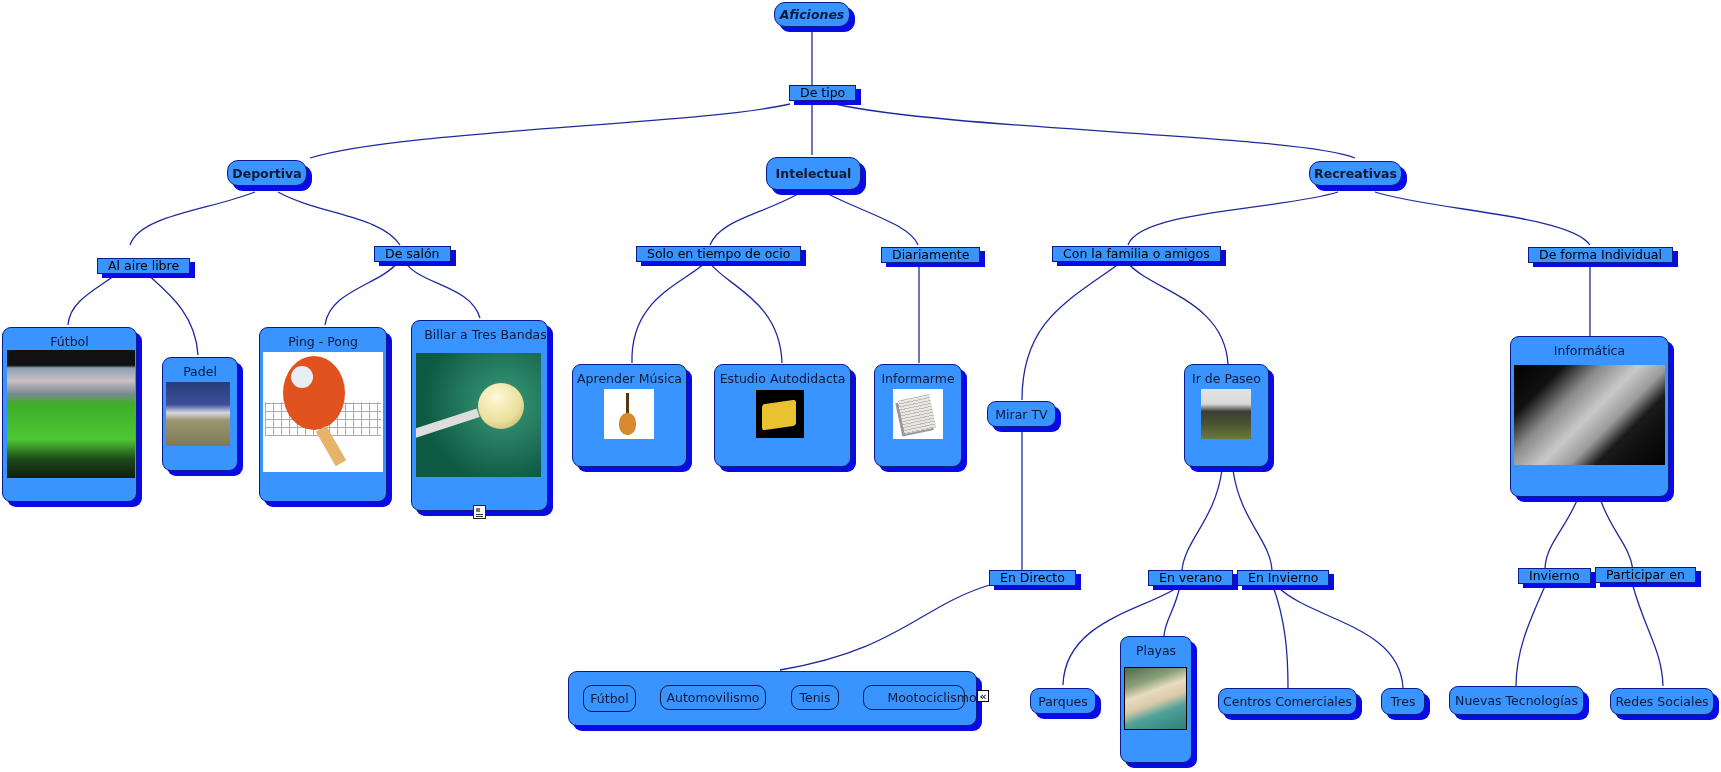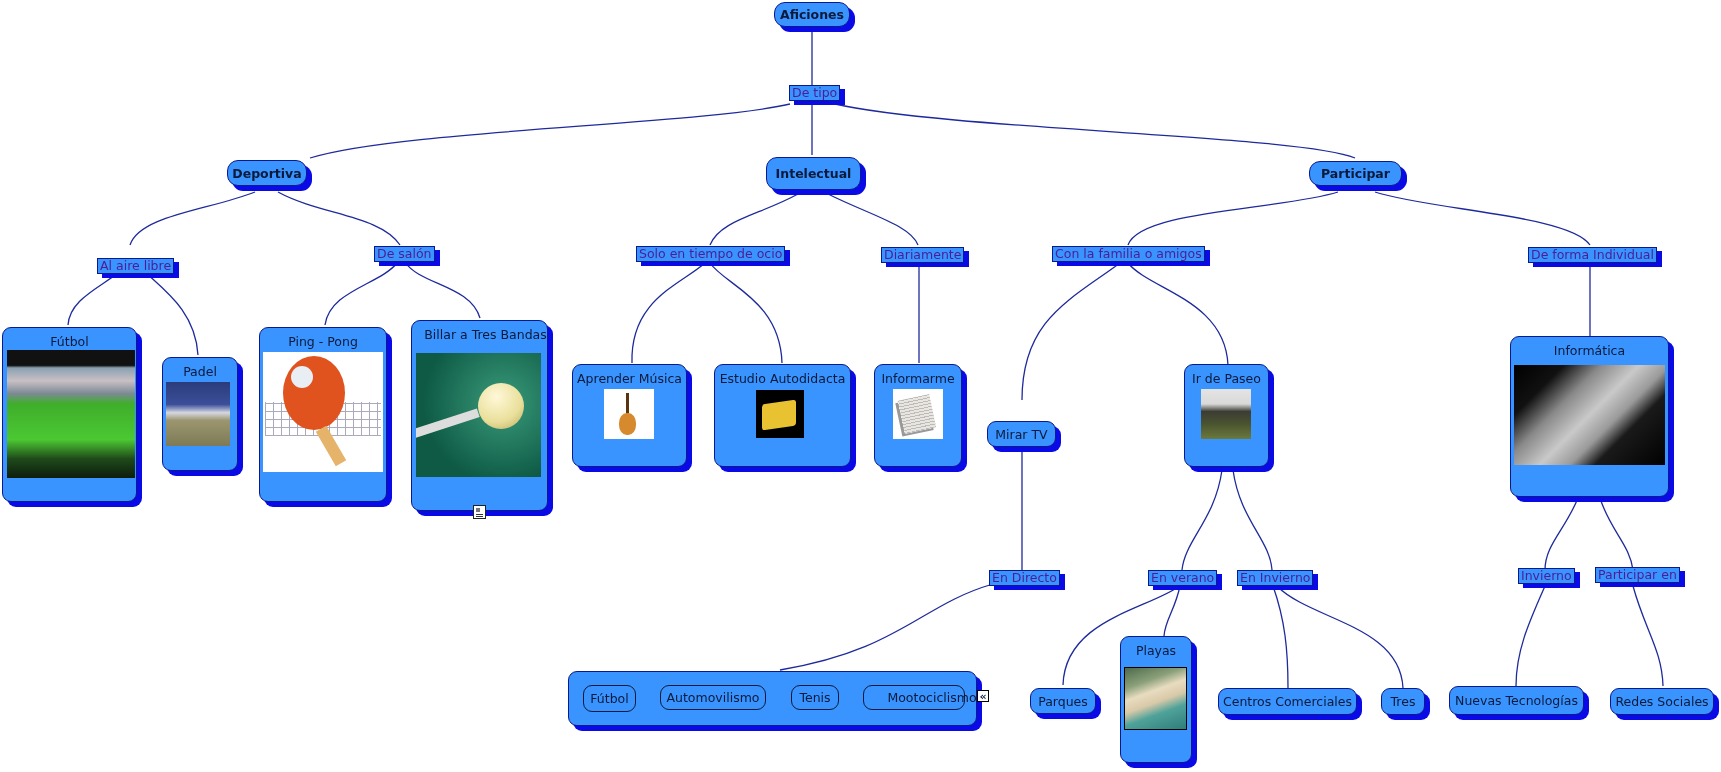--- a/index.html
+++ b/index.html
@@ -9,21 +9,21 @@
   #links path { fill:none; stroke:#1e2a9c; stroke-width:1.3; }
   .node { position:absolute; box-sizing:border-box; background:#3a94ff;
           border:1px solid #0b1a8a; border-radius:9px;
           box-shadow:5px 5px 0 #0a0ae6; text-align:center; }
   .node.concept { font-size:12.5px; display:flex; align-items:center; justify-content:center; }
   .node.bold { font-weight:bold; font-size:12.5px; border-radius:11px; }
   .node.card { font-size:12.5px; padding-top:6px; }
   .node.card .title { display:block; line-height:16px; }
   .link-label { position:absolute; background:#3a94ff; border:1px solid #0b1a8a;
                 box-shadow:5px 4px 0 #0a0ae6; font-size:12.5px; line-height:14px;
-                padding:0 2px; white-space:nowrap; color:#4c1d95; }
+                padding:0 10px; white-space:nowrap; color:#000000; }
   .pic { position:absolute; overflow:hidden; }
   .nest { position:absolute; border:1px solid #0b1a3a; border-radius:9px; background:#3a94ff;
           font-size:12.5px; display:flex; align-items:center; justify-content:center; box-sizing:border-box; }
   .doc-icon { position:absolute; width:13px; height:14px; background:#fff; border:1px solid #222; box-sizing:border-box; }
   .doc-icon::before { content:""; position:absolute; left:2px; top:2px; width:4px; height:4px; background:#777; }
   .doc-icon::after { content:""; position:absolute; left:2px; top:8px; width:7px; height:1px; background:#333; box-shadow:0 2px 0 #333; }
   .collapse-icon { position:absolute; width:12px; height:12px; background:#fff; border:1px solid #000;
                    font-size:11px; line-height:11px; text-align:center; font-weight:bold; box-sizing:border-box; }
 </style>
 </head>
@@ -57,26 +57,26 @@
   <path d="M1180 586 C1145 610 1065 620 1063 685"></path>
   <path d="M1180 586 C1175 610 1165 620 1164 636"></path>
   <path d="M1273 586 C1285 620 1288 650 1288 688"></path>
   <path d="M1277 586 C1310 620 1400 625 1403 688"></path>
   <path d="M1578 498 C1565 530 1545 545 1545 570"></path>
   <path d="M1600 498 C1610 530 1630 545 1633 570"></path>
   <path d="M1545 586 C1530 620 1516 650 1516 686"></path>
   <path d="M1633 586 C1645 630 1662 650 1663 686"></path>
 </svg>
 
-<div class="node concept bold" style="left:774px;top:2px;width:76px;height:25px;">Aficiones</div>
+<div class="node concept bold" style="left:774px;top:2px;width:76px;height:25px;font-style:italic;">Aficiones</div>
 <div class="link-label" style="left:789px;top:85px;">De tipo</div>
 
 <div class="node concept bold" style="left:227px;top:160px;width:80px;height:26px;">Deportiva</div>
 <div class="node concept bold" style="left:766px;top:157px;width:95px;height:33px;">Intelectual</div>
-<div class="node concept bold" style="left:1309px;top:161px;width:93px;height:25px;">Participar</div>
+<div class="node concept bold" style="left:1309px;top:161px;width:93px;height:25px;">Recreativas</div>
 
 <div class="link-label" style="left:97px;top:246px;margin-top:12px;">Al aire libre</div>
 <div class="link-label" style="left:374px;top:246px;">De salón</div>
 <div class="link-label" style="left:636px;top:246px;">Solo en tiempo de ocio</div>
 <div class="link-label" style="left:881px;top:247px;">Diariamente</div>
 <div class="link-label" style="left:1052px;top:246px;">Con la familia o amigos</div>
 <div class="link-label" style="left:1528px;top:247px;">De forma Individual</div>
 <div class="link-label" style="left:989px;top:570px;">En Directo</div>
 <div class="link-label" style="left:1148px;top:570px;">En verano</div>
 <div class="link-label" style="left:1237px;top:570px;">En Invierno</div>
@@ -122,21 +122,21 @@
     <div style="position:absolute;left:6px;top:12px;width:34px;height:26px;background:#e8c230;border-radius:3px;transform:skewY(-8deg);"></div>
   </div>
 </div>
 <div class="node card" style="left:874px;top:364px;width:88px;height:103px;">
   <span class="title">Informarme</span>
   <div class="pic" style="left:18px;top:24px;width:50px;height:50px;background:#fff;">
     <div style="position:absolute;left:8px;top:8px;width:32px;height:34px;background:repeating-linear-gradient(0deg,#bbb 0 1px,#e9e5df 1px 3px);transform:rotate(-12deg);box-shadow:-3px 2px 0 #999;"></div>
   </div>
 </div>
 
-<div class="node concept" style="left:987px;top:401px;width:69px;height:26px;margin-top:20px;">Mirar TV</div>
+<div class="node concept" style="left:987px;top:401px;width:69px;height:26px;">Mirar TV</div>
 <div class="node card" style="left:1184px;top:364px;width:85px;height:103px;">
   <span class="title">Ir de Paseo</span>
   <div class="pic" style="left:16px;top:24px;width:50px;height:50px;background:linear-gradient(#e4e4e4 0%,#d9d9d9 30%,#3c3c34 45%,#4a5430 70%,#6b7a3c 100%);"></div>
 </div>
 
 <div class="node" style="left:568px;top:671px;width:409px;height:55px;">
   <div class="nest" style="left:14px;top:13px;width:53px;height:27px;">Fútbol</div>
   <div class="nest" style="left:91px;top:13px;width:106px;height:25px;">Automovilismo</div>
   <div class="nest" style="left:222px;top:13px;width:48px;height:25px;">Tenis</div>
   <div class="nest" style="left:294px;top:13px;width:102px;height:25px;padding-left:36px;">Mootociclismo</div>

